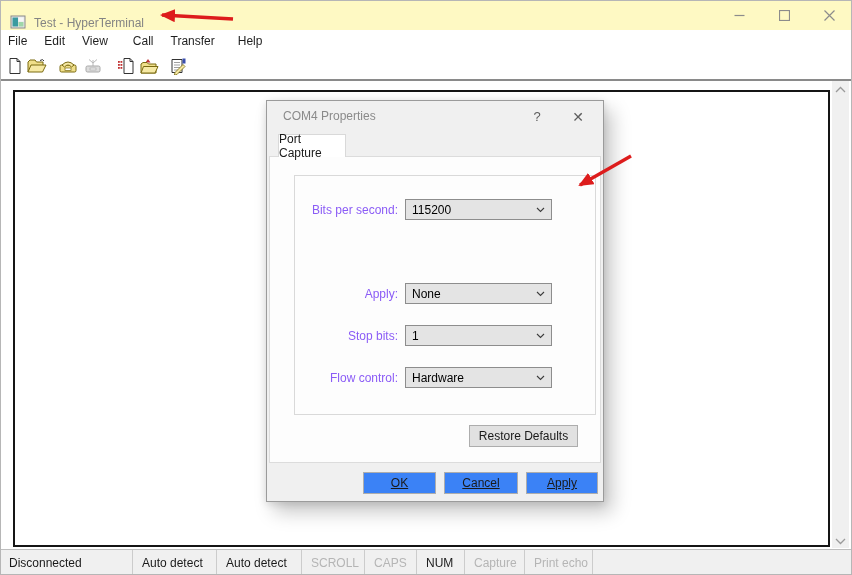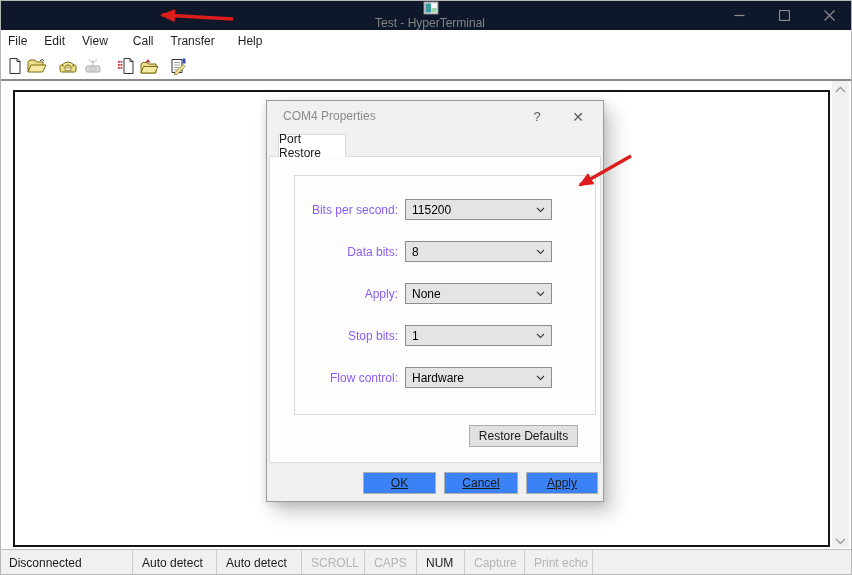--- a/index.html
+++ b/index.html
@@ -4,21 +4,21 @@
 <style>
   * { margin:0; padding:0; box-sizing:border-box; }
   html,body { width:852px; height:575px; }
   body {
     position:relative; overflow:hidden; background:#ffffff;
     font-family:"Liberation Sans", sans-serif; font-size:12px; color:#1a1a1a;
   }
   .frame { position:absolute; inset:0; border:1px solid #b6b6b6; pointer-events:none; z-index:60; }
 
   
-  .titlebar { position:absolute; left:0; top:0; width:852px; height:30px; background:#0f172a; display:flex; align-items:center;flex-direction:column; }
+  .titlebar { position:absolute; left:0; top:0; width:852px; height:30px; background:#fef9c3; display:flex; align-items:flex-end; }
   .app-icon { margin-left:10px; width:16px; height:16px; }
   .title-text { margin-left:8px; color:#848484; font-size:12px; }
   .win-controls { position:absolute; right:0; top:0; height:30px; display:flex; }
   .win-btn { width:45px; height:30px; display:flex; align-items:center; justify-content:center; }
 
   
   .menubar { position:absolute; left:0; top:30px; width:852px; height:22px; background:#fff; display:flex; align-items:center; padding-left:8px; }
   .menu-item { padding:2px 9px 2px 0; margin-right:8px; color:#1f1f1f; cursor:default; }
 
   
@@ -177,37 +177,28 @@
   </div>
 </div>
 
 <div class="dialog">
   <div class="dlg-titlebar">
     <span class="dlg-title">COM4 Properties</span>
     <span class="dlg-sysbtn dlg-help">?</span>
     <span class="dlg-sysbtn dlg-close">✕</span>
   </div>
 
-  <div class="tab">Port Restore</div>
+  <div class="tab">Port Capture</div>
   <div class="tabpage"></div>
   <div class="groupbox"></div>
 
   <div class="field-row row0">
     <span class="field-label">Bits per second:</span>
     <div class="combo">
       <span class="combo-value">115200</span>
-      <svg width="9" height="6" viewBox="0 0 9 6">
-          <polyline points="1,1 4.5,4.5 8,1" fill="none" stroke="#3c3c3c" stroke-width="1.1"></polyline>
-        </svg>
-    </div>
-  </div>
-  <div class="field-row row1">
-    <span class="field-label">Data bits:</span>
-    <div class="combo">
-      <span class="combo-value">8</span>
       <svg width="9" height="6" viewBox="0 0 9 6">
           <polyline points="1,1 4.5,4.5 8,1" fill="none" stroke="#3c3c3c" stroke-width="1.1"></polyline>
         </svg>
     </div>
   </div>
   <div class="field-row row2">
     <span class="field-label">Apply:</span>
     <div class="combo">
       <span class="combo-value">None</span>
       <svg width="9" height="6" viewBox="0 0 9 6">

